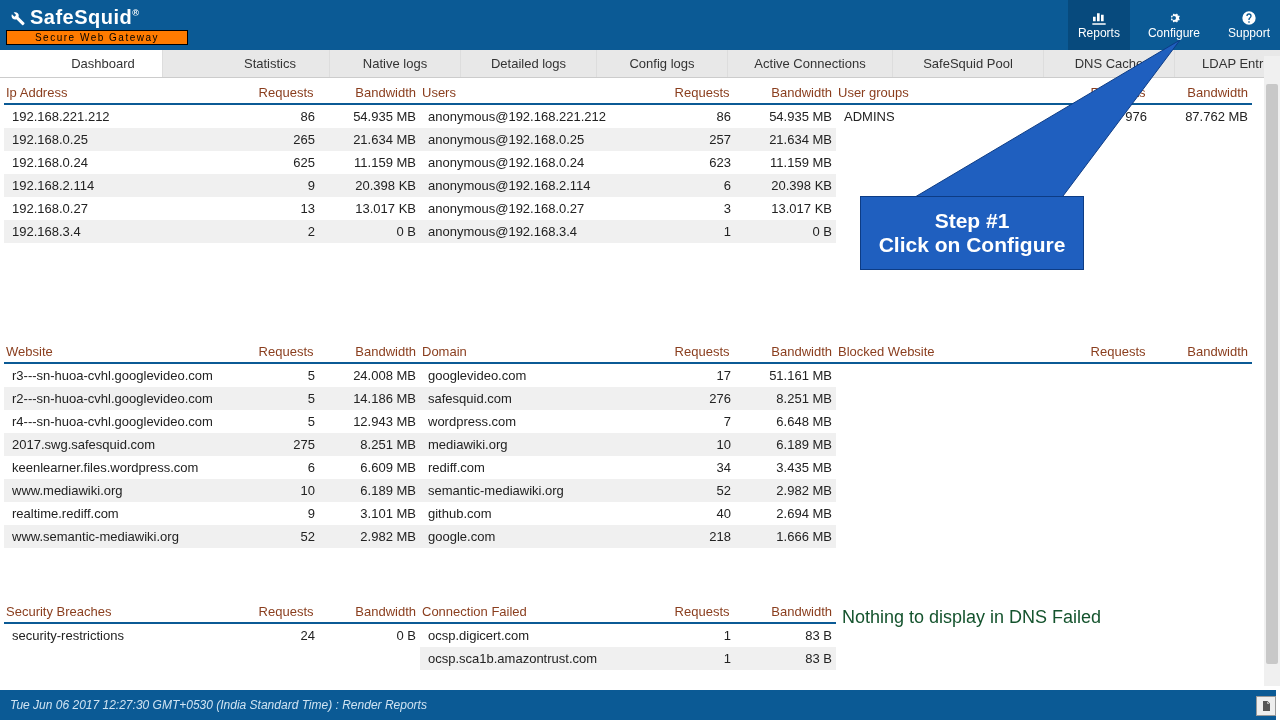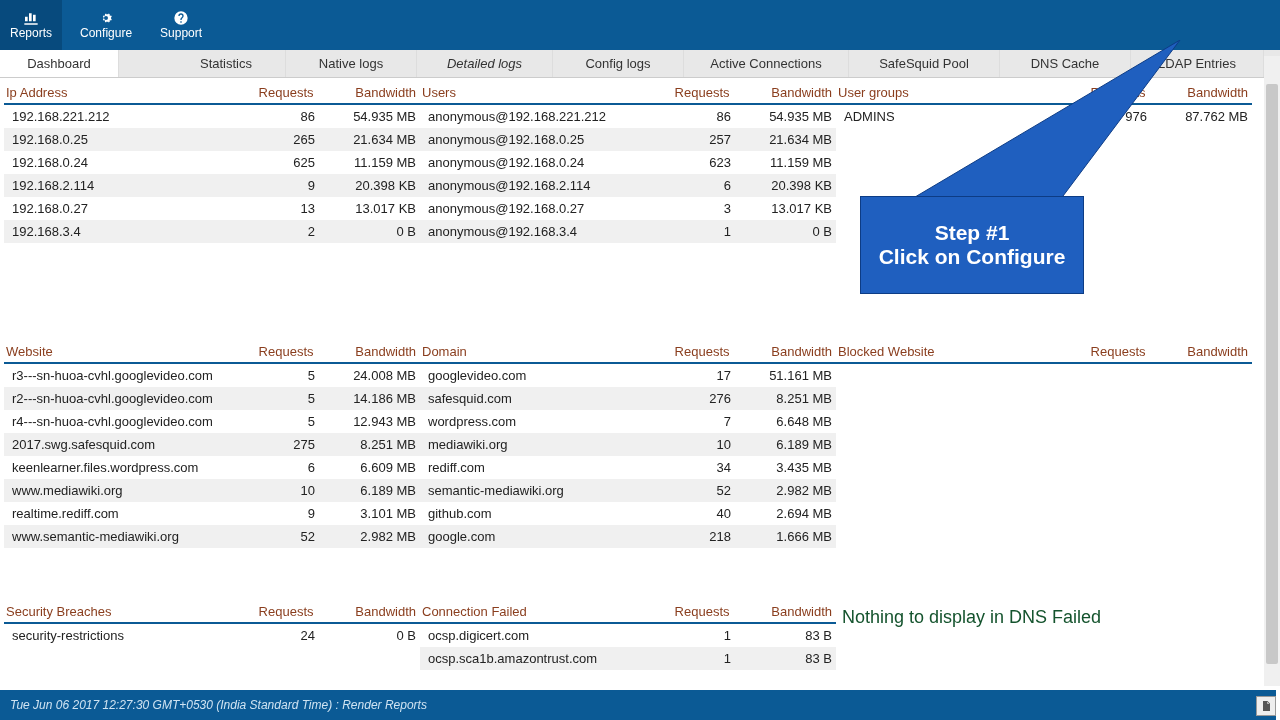--- a/index.html
+++ b/index.html
@@ -25,26 +25,35 @@
   .row:nth-child(even){background:#f0f0f0}
   .row .col-a{flex:2;white-space:nowrap;overflow:hidden;text-overflow:ellipsis}
   .row .col-b{flex:1;text-align:right}
   .row .col-c{flex:1;text-align:right}
   .rows{flex:1;overflow:hidden}
   .empty-msg{padding:6px 6px 6px 6px;font-size:18px;color:#14532d}
   .footer{position:absolute;bottom:0;left:0;right:4px;background:#0b5a95;color:#cfe3f2;height:30px;display:flex;align-items:center;padding:0 10px;font-size:12px;font-style:italic}
   .footer-icon{position:absolute;right:4px;bottom:4px;width:18px;height:18px;background:#eee;border:1px solid #999;display:flex;align-items:center;justify-content:center;font-size:11px;color:#333}
   .scrollbar{position:absolute;right:0;top:56px;width:16px;height:630px;background:#f0f0f0}
   .scroll-thumb{position:absolute;top:28px;left:2px;right:2px;height:580px;background:#c8c8c8;border-radius:2px}
-  .callout{position:absolute;background:#1f5fbf;color:#fff;border:1px solid #0d3c85;padding:24px 16px;font-size:21px;font-weight:600;text-align:center;box-shadow:0 0 0}
+  .callout{position:absolute;background:#1f5fbf;color:#fff;border:1px solid #0d3c85;padding:12px 16px;font-size:21px;font-weight:600;text-align:center;box-shadow:0 0 0}
 </style>
 </head>
 <body>
 
 <div class="topbar">
+  <div class="logo-area">
+    <div class="logo-top">
+      <svg width="20" height="20" viewBox="0 0 24 24" fill="#fff">
+          <path d="M22 19l-7-7c.6-1.5.3-3.3-.9-4.5-1.3-1.3-3.3-1.6-4.9-.8l3 3-2.1 2.1-3-3c-.8 1.6-.5 3.6.8 4.9 1.2 1.2 3 1.5 4.5.9l7 7c.4.4 1 .4 1.4 0l1.2-1.2c.4-.4.4-1 0-1.4z"></path>
+        </svg>
+      <span><span>SafeSquid</span><sup>®</sup></span>
+    </div>
+    <div class="logo-sub">Secure Web Gateway</div>
+  </div>
   <div class="nav-icons">
     <div class="nav-item active">
       <svg viewBox="0 0 24 24">
           <path d="M3 17h4v-7H3v7zm6 0h4V5H9v12zm6 0h4v-10h-4v10zM2 20h20v2H2z"></path>
         </svg>
       <span>Reports</span>
     </div>
     <div class="nav-item">
       <svg viewBox="0 0 24 24">
           <path d="M19.4 13l.6-1-.6-1 1.3-1-1-1.7-1.6.4-.8-.8.4-1.6-1.7-1-1 1.3-1-.6-1 .6-1-1.3-1.7 1 .4 1.6-.8.8-1.6-.4-1 1.7 1.3 1-.6 1 .6 1-1.3 1 1 1.7 1.6-.4.8.8-.4 1.6 1.7 1 1-1.3 1 .6 1-.6 1 1.3 1.7-1-.4-1.6.8-.8 1.6.4 1-1.7-1.3-1zM12 15a3 3 0 110-6 3 3 0 010 6z"></path>
@@ -54,24 +63,24 @@
     <div class="nav-item">
       <svg viewBox="0 0 24 24">
           <path d="M12 2a10 10 0 100 20 10 10 0 000-20zm1 17h-2v-2h2v2zm2.1-7.7l-.9.9c-.7.7-1.2 1.3-1.2 2.8h-2v-.5c0-1.1.5-2.1 1.2-2.8l1.2-1.3c.4-.3.6-.8.6-1.4a2 2 0 00-4 0H8a4 4 0 018 0c0 .9-.4 1.7-.9 2.3z"></path>
         </svg>
       <span>Support</span>
     </div>
   </div>
 </div>
 
 <div class="tabs" id="tabs">
-    <div class="tab active" style="width: 118px;">Dashboard</div>
+    <div class="tab active" style="width: 118px; padding-left: 44px;">Dashboard</div>
     <div class="tab" style="width: 118px; padding-left: 48px;">Statistics</div>
     <div class="tab" style="width: 130px;">Native logs</div>
-    <div class="tab" style="width: 135px; font-style: italic;">Detailed logs</div>
+    <div class="tab" style="width: 135px;">Detailed logs</div>
     <div class="tab" style="width: 130px;">Config logs</div>
     <div class="tab" style="width: 164px;">Active Connections</div>
     <div class="tab" style="width: 150px;">SafeSquid Pool</div>
     <div class="tab" style="width: 130px;">DNS Cache</div>
     <div class="tab" style="width: 132px;">LDAP Entries</div>
     <div class="tab" style="width: 135px;">Password Cache</div>
   </div>
 
 <div class="content" id="content">
   <div class="panel" style="height:246px">

